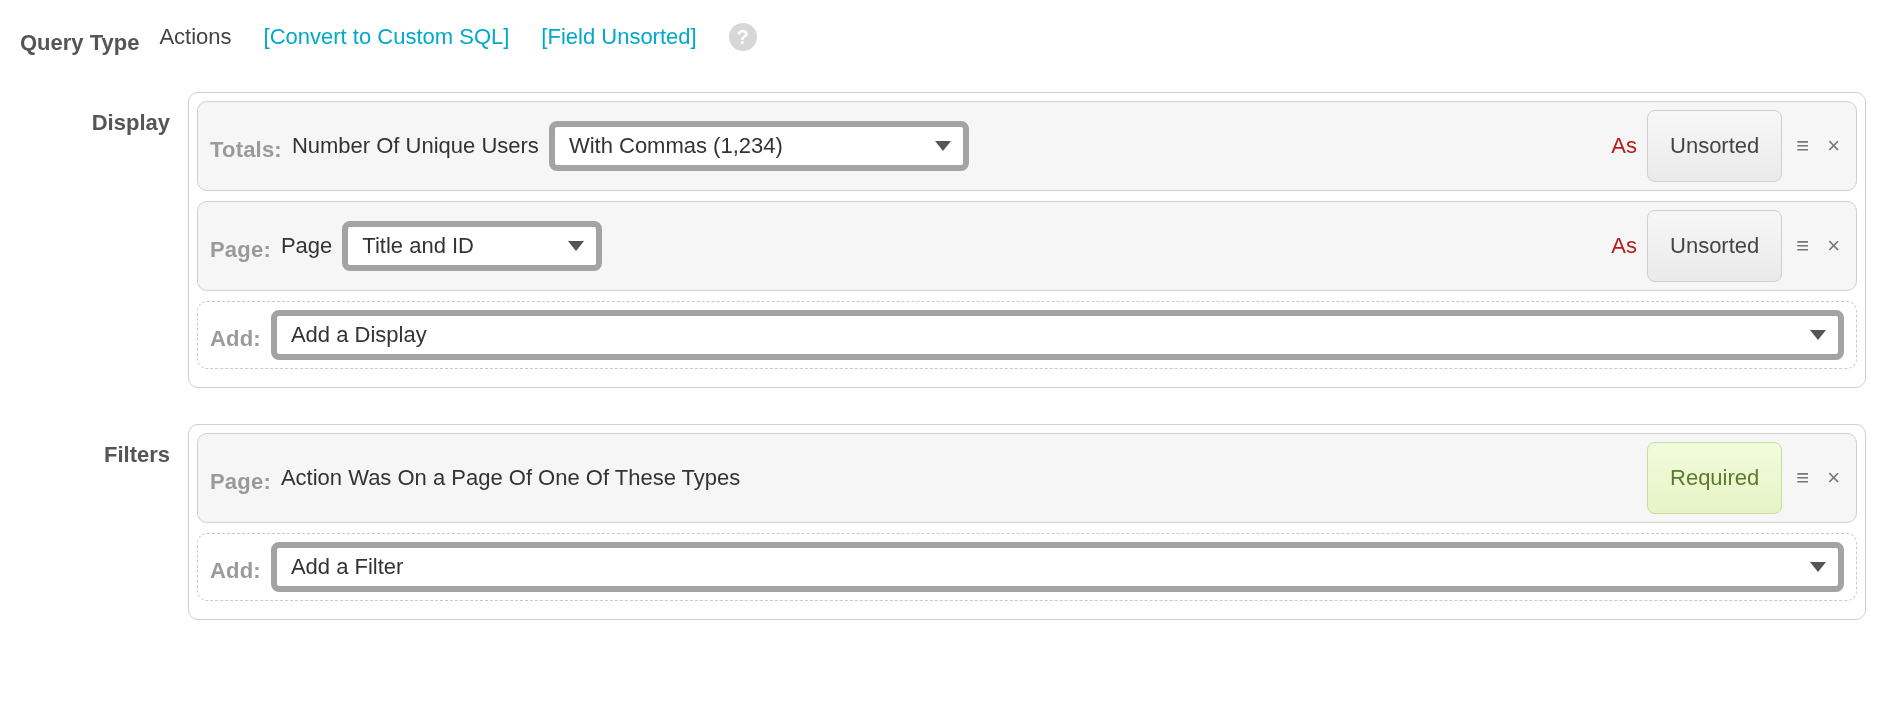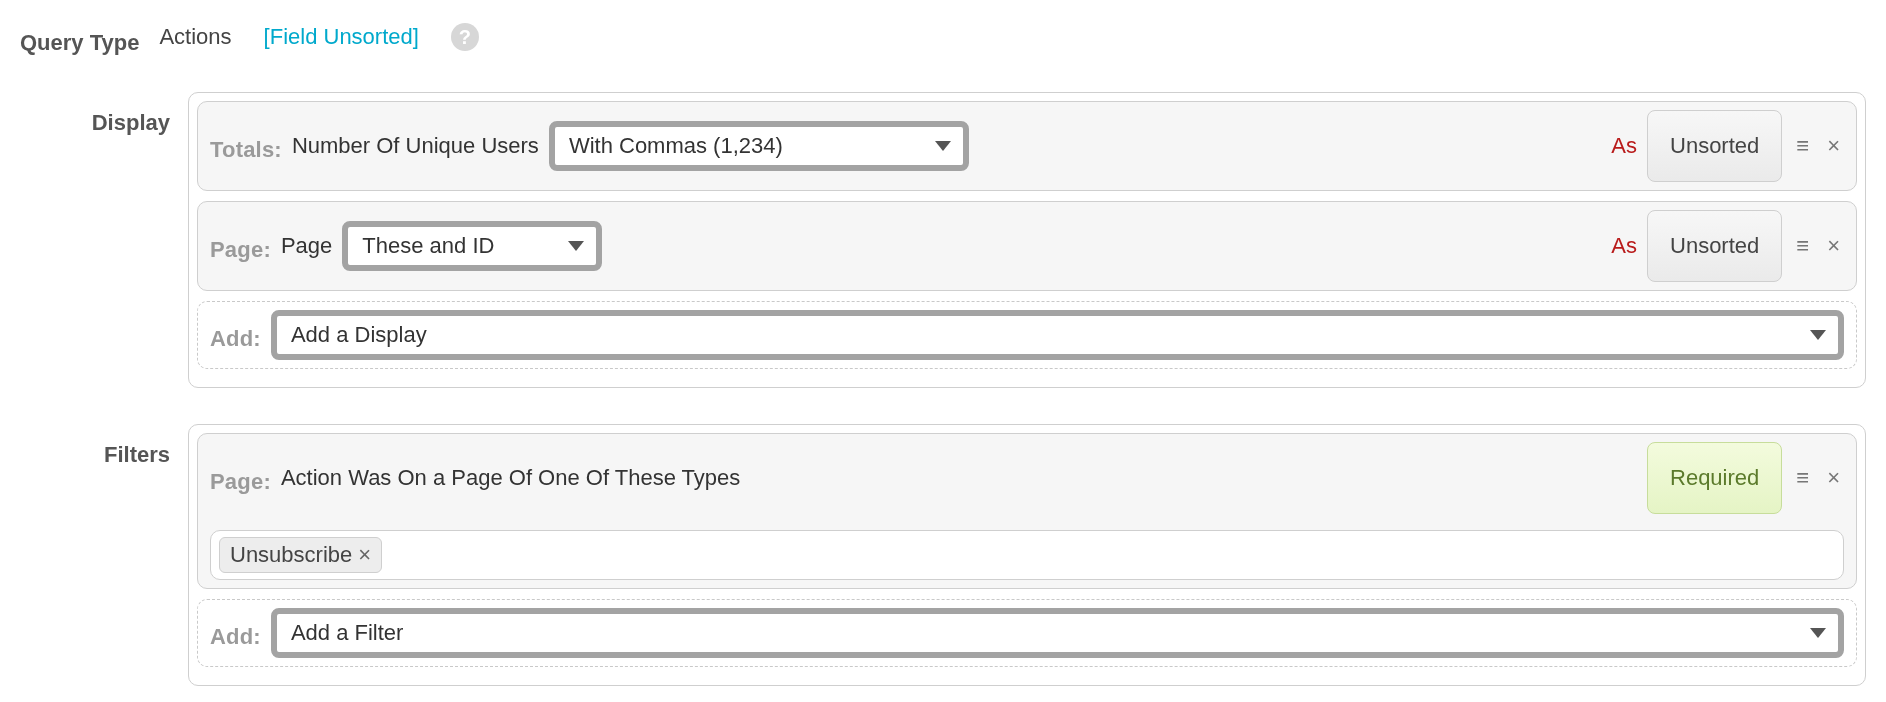--- a/index.html
+++ b/index.html
@@ -91,20 +91,21 @@
     padding: 4px 10px; color: #444;
   }
   .tag .x { cursor: pointer; color: #666; }
 </style>
 </head>
 <body>
 
 <div class="top-row">
   <span class="top-label">Query Type</span>
   <span class="top-value">Actions</span>
+  <span class="link">[Convert to Custom SQL]</span>
   <span class="link">[Field Unsorted]</span>
   <span class="help-icon">?</span>
 </div>
 
 <div class="section">
   <div class="section-label">Display</div>
   <div class="panel">
 
     <div class="card">
       <span class="prefix">Totals:</span>
@@ -119,21 +120,21 @@
         <span>Unsorted</span>
       </div>
       <span class="iconbtn menu"></span>
       <span class="iconbtn close"></span>
     </div>
 
     <div class="card">
       <span class="prefix">Page:</span>
       <span class="prefix-text">Page</span>
       <div class="select small">
-        <span>These and ID</span>
+        <span>Title and ID</span>
         <span class="caret"></span>
       </div>
       <div class="spacer"></div>
       <span class="as-label">As</span>
       <div class="btn">
         <span>Unsorted</span>
       </div>
       <span class="iconbtn menu"></span>
       <span class="iconbtn close"></span>
     </div>
@@ -156,26 +157,20 @@
     <div class="card card-pageblock">
       <span class="prefix">Page:</span>
       <span class="prefix-text">Action Was On a Page Of One Of These Types</span>
       <div class="spacer"></div>
       <div class="btn green">
         <span>Required</span>
       </div>
       <span class="iconbtn menu"></span>
       <span class="iconbtn close"></span>
 
-      <div class="tagbox">
-        <span class="tag">
-          <span>Unsubscribe</span>
-          <span class="x">×</span>
-        </span>
-      </div>
     </div>
 
     <div class="card dashed">
       <span class="prefix">Add:</span>
       <div class="select wide">
         <span>Add a Filter</span>
         <span class="caret"></span>
       </div>
     </div>
 

